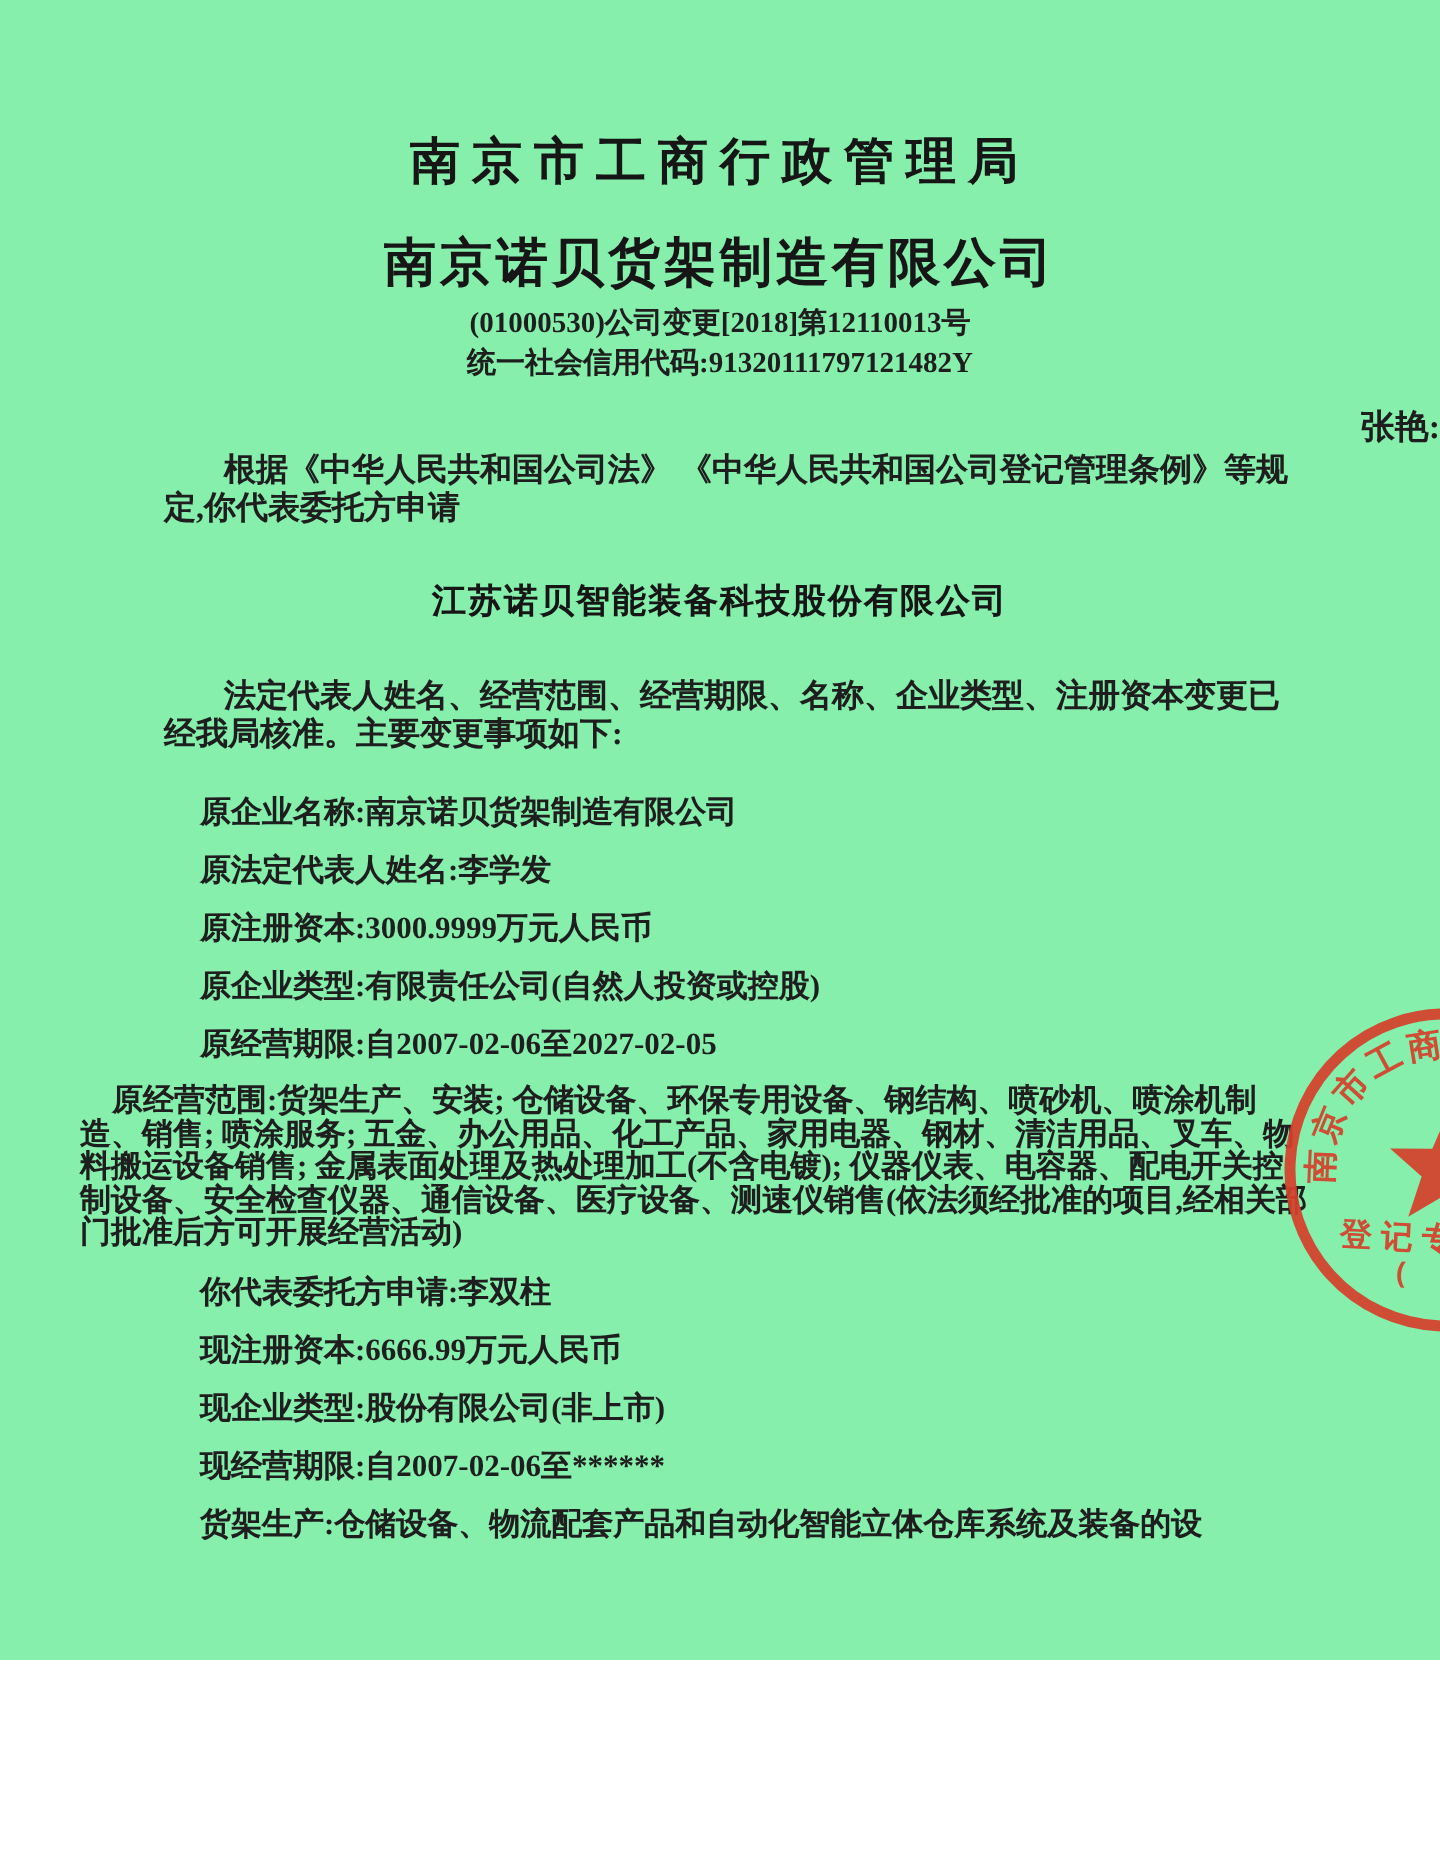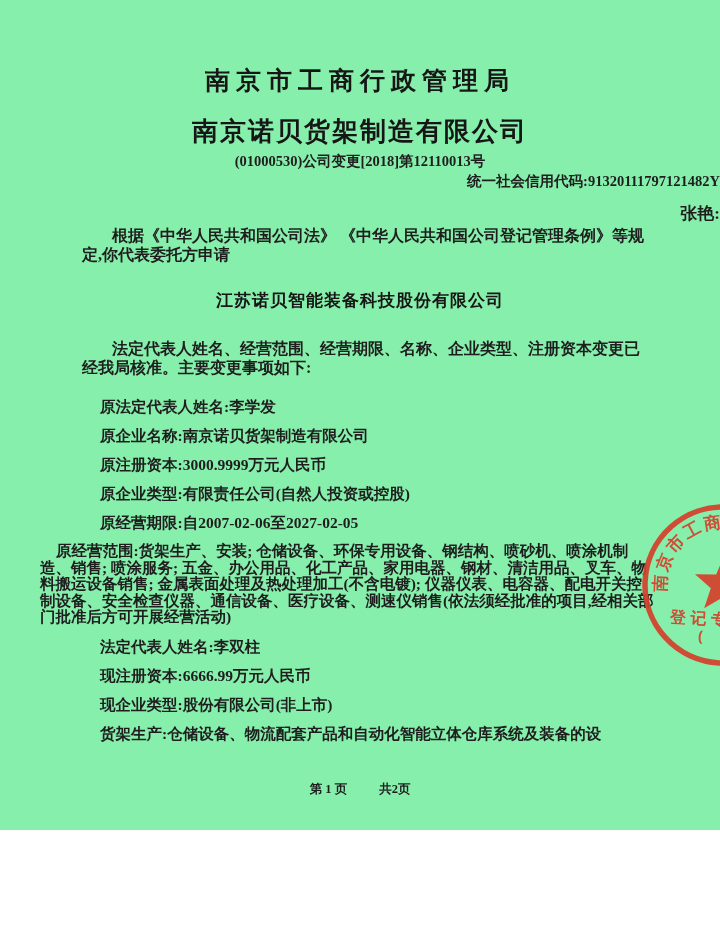--- a/index.html
+++ b/index.html
@@ -19,21 +19,21 @@
     margin-top:64px;text-align:center;
     font-family:"Liberation Sans","DejaVu Sans",sans-serif;
     font-size:25px;font-weight:800;letter-spacing:6px;color:#161616;
   }
   .doc-title{
     margin-top:17px;text-align:center;
     font-family:"Liberation Sans","DejaVu Sans",sans-serif;
     font-size:26px;font-weight:800;letter-spacing:2px;color:#161616;
   }
   .doc-no{margin-top:3px;text-align:center;font-size:14.5px;font-weight:700;}
-  .credit-code{margin-top:1px;text-align:right;font-size:14.5px;font-weight:800;}
+  .credit-code{margin-top:1px;text-align:center;font-size:14.5px;font-weight:800;}
   .addressee{margin:11px 0 0 84px;font-size:17px;font-weight:800;text-align:right;}
   .para{margin:2px 70px 0 82px;font-size:16px;line-height:18.5px;text-indent:30px;font-weight:700;}
   .company-name{
     margin-top:25px;text-align:center;
     font-family:"Liberation Sans","DejaVu Sans",sans-serif;
     font-size:17px;font-weight:800;letter-spacing:1px;color:#161616;
   }
   .approval{margin-top:28px;}
   .items{margin-top:21px;}
   .item{margin:0 66px 12px 100px;font-size:15.5px;line-height:17px;font-weight:800;}
@@ -64,35 +64,33 @@
 
   <div class="addressee">张艳:</div>
 
   <div class="para">根据《中华人民共和国公司法》 《中华人民共和国公司登记管理条例》等规定,你代表委托方申请</div>
 
   <div class="company-name">江苏诺贝智能装备科技股份有限公司</div>
 
   <div class="para approval">法定代表人姓名、经营范围、经营期限、名称、企业类型、注册资本变更已经我局核准。主要变更事项如下:</div>
 
   <div class="items">
+    <div class="item"><span>原企业名称:</span><span>南京诺贝货架制造有限公司</span></div>
     <div class="item"><span>原法定代表人姓名:</span><span>李学发</span></div>
-    <div class="item"><span>原企业名称:</span><span>南京诺贝货架制造有限公司</span></div>
     <div class="item"><span>原注册资本:</span><span>3000.9999万元人民币</span></div>
     <div class="item"><span>原企业类型:</span><span>有限责任公司(自然人投资或控股)</span></div>
     <div class="item"><span>原经营期限:</span><span>自2007-02-06至2027-02-05</span></div>
     <div class="item item--block"><span>原经营范围:</span><span>货架生产、安装; 仓储设备、环保专用设备、钢结构、喷砂机、喷涂机制造、销售; 喷涂服务; 五金、办公用品、化工产品、家用电器、钢材、清洁用品、叉车、物料搬运设备销售; 金属表面处理及热处理加工(不含电镀); 仪器仪表、电容器、配电开关控制设备、安全检查仪器、通信设备、医疗设备、测速仪销售(依法须经批准的项目,经相关部门批准后方可开展经营活动)</span></div>
-    <div class="item"><span>法定代表人姓名:</span><span>李双柱</span></div>
+    <div class="item"><span>你代表委托方申请:</span><span>李双柱</span></div>
     <div class="item"><span>现注册资本:</span><span>6666.99万元人民币</span></div>
     <div class="item"><span>现企业类型:</span><span>股份有限公司(非上市)</span></div>
+    <div class="item"><span>现经营期限:</span><span>自2007-02-06至******</span></div>
     <div class="item"><span>货架生产:</span><span>仓储设备、物流配套产品和自动化智能立体仓库系统及装备的设</span></div>
   </div>
 
-  <div class="footer">
-    <span>第 1 页</span><span class="gap"></span><span>共2页</span>
-  </div>
 
   <svg class="seal" viewBox="0 0 220 220" xmlns="http://www.w3.org/2000/svg" aria-hidden="true">
     <circle cx="110" cy="110" r="78" fill="none" stroke="#d5402c" stroke-width="5.5"></circle>
     <path d="M110,80 L117.4,99.8 L138.5,100.7 L122,113.9 L127.6,134.3 L110,122.6 L92.4,134.3 L98,113.9 L81.5,100.7 L102.6,99.8 Z" fill="#d5402c"></path>
     <defs>
       <path id="seal-arc" d="M 53.9 119.9 A 57 57 0 1 1 166.1 119.9" fill="none"></path>
     </defs>
     <text font-size="17" letter-spacing="2.5" fill="#d5402c">
       <textPath href="#seal-arc" startOffset="0">南京市工商行政管理局</textPath>
     </text>

